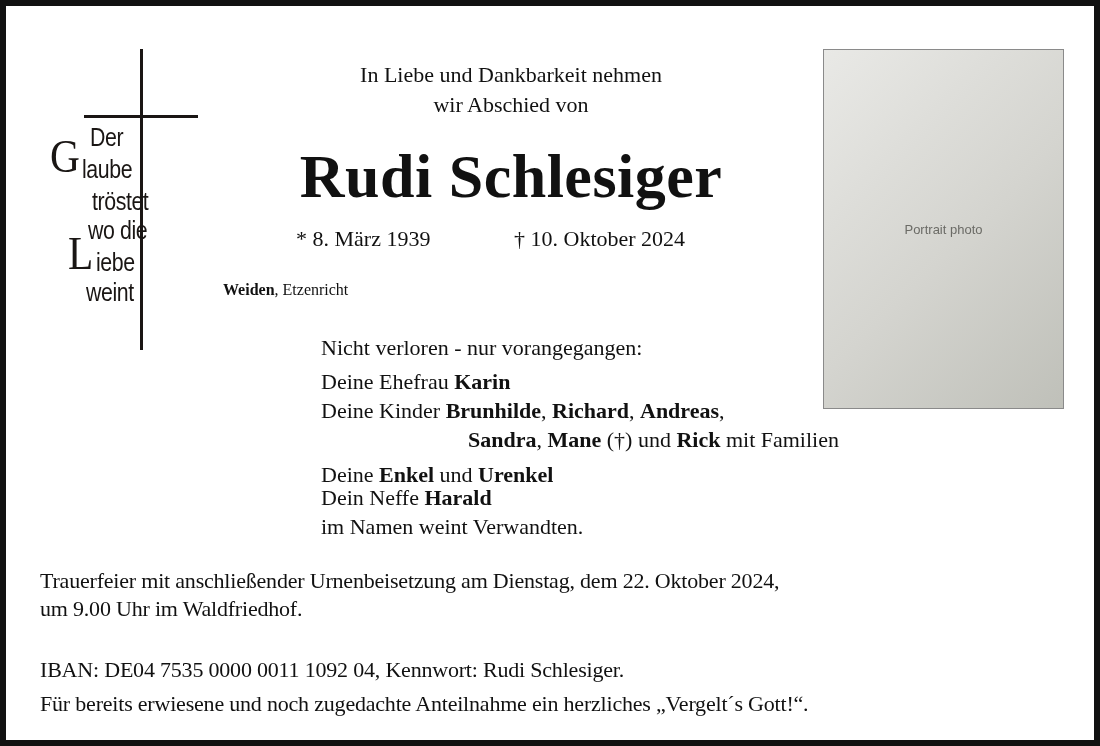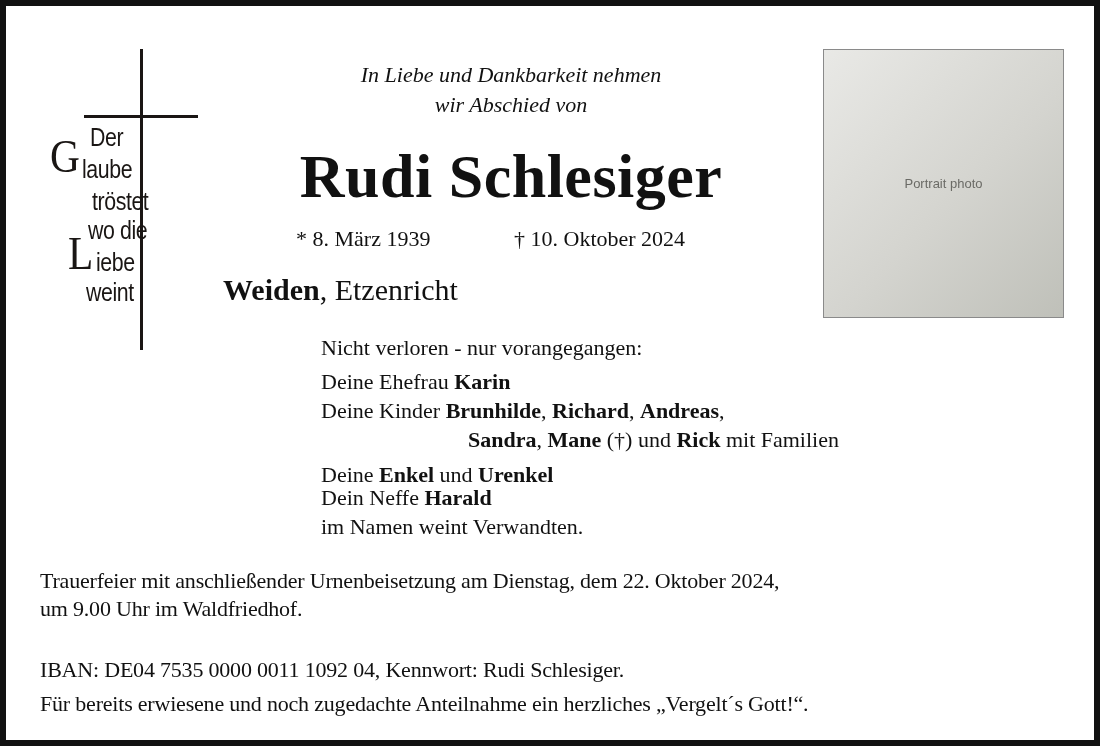--- a/index.html
+++ b/index.html
@@ -12,29 +12,29 @@
     .abs { position: absolute; white-space: nowrap; }
 
     
     .cross-v { position: absolute; left: 134px; top: 43px; width: 3px; height: 301px; background: #1a1614; }
     .cross-h { position: absolute; left: 78px; top: 109px; width: 114px; height: 3px; background: #1a1614; }
     .motto { font-family: "Liberation Sans Narrow", "Liberation Sans", "DejaVu Sans", sans-serif; color: #1a1614; }
     .motto-line { position: absolute; font-size: 26px; line-height: 26px; letter-spacing: -0.5px; transform: scaleX(0.82); transform-origin: left top; }
     .motto-cap { position: absolute; font-family: "Liberation Serif", "DejaVu Serif", serif; font-size: 46px; line-height: 46px; transform: scaleX(0.9); transform-origin: left top; }
 
     
-    .intro { left: 280px; width: 450px; text-align: center; font-size: 22px; line-height: 30px; font-style: italic; }
+    .intro { left: 280px; width: 450px; text-align: center; font-size: 22px; line-height: 30px; }
     .name { left: 230px; width: 550px; text-align: center; font-size: 62px; font-weight: bold; line-height: 70px; letter-spacing: 0.5px; }
     .dates { font-size: 22px; line-height: 26px; }
-    .place { font-size: 30px; line-height: 26px; }
+    .place { font-size: 16px; line-height: 26px; }
     b { font-weight: bold; }
 
     
     .photo {
-      position: absolute; left: 817px; top: 43px; width: 241px; height: 269px;
+      position: absolute; left: 817px; top: 43px; width: 241px; height: 360px;
       border: 1px solid #8a8a8a;
       background: linear-gradient(135deg, #e9e9e6 0%, #d4d4cf 55%, #bfc0b9 100%);
       display: flex; align-items: center; justify-content: center;
     }
     .photo-label {
       font-family: "Liberation Sans", "DejaVu Sans", sans-serif;
       font-size: 13px; color: #6b6b66; text-align: center; white-space: normal; padding: 0 20px;
     }
 
     

